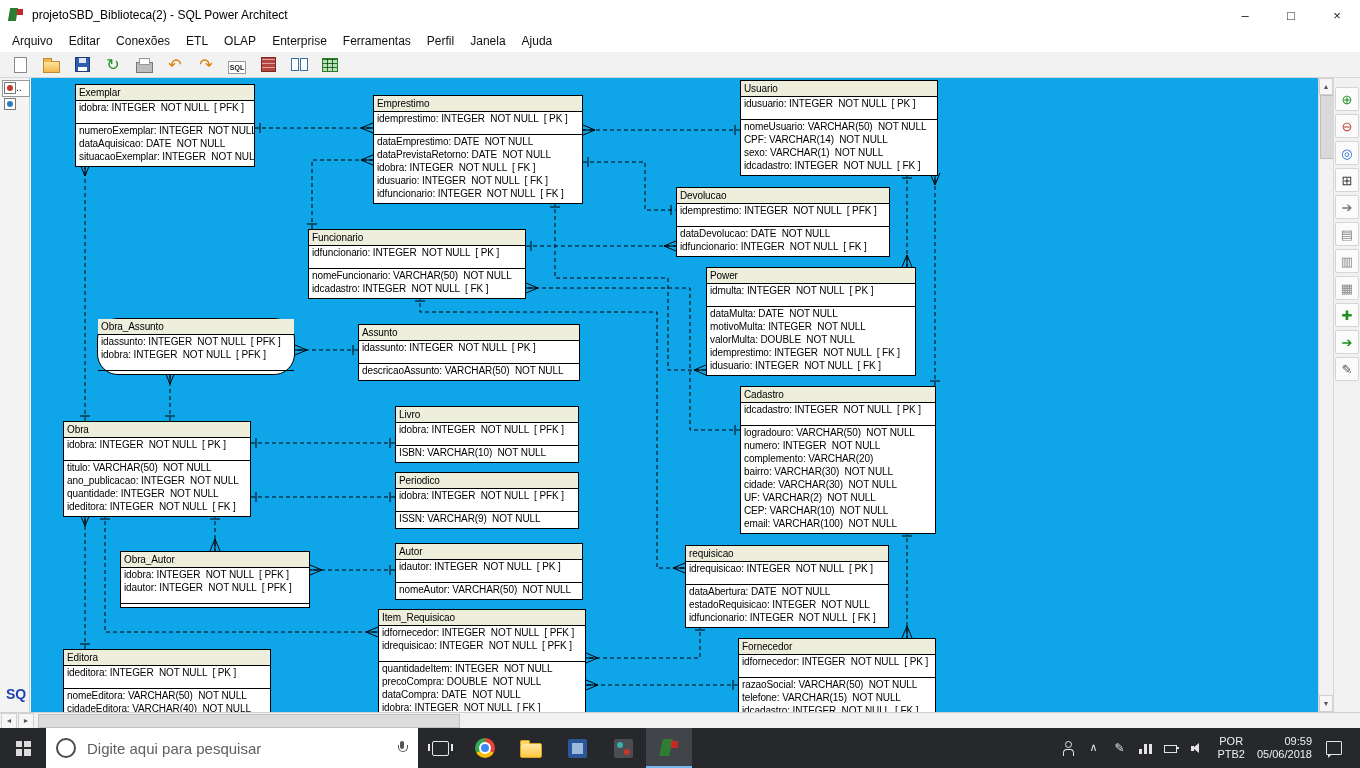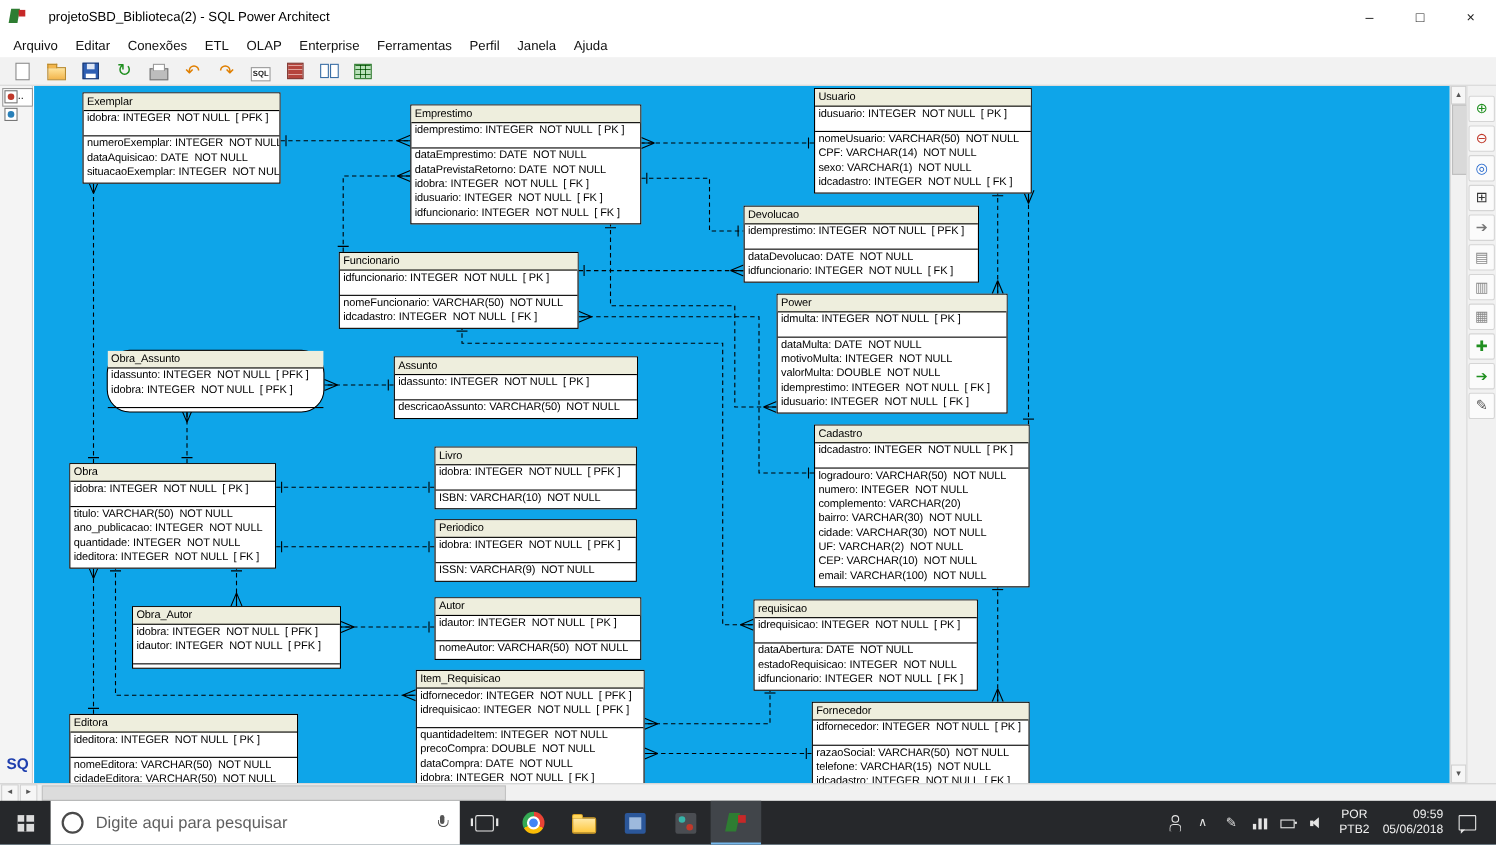--- a/index.html
+++ b/index.html
@@ -6,21 +6,21 @@
   body{width:1360px;height:768px;position:relative;overflow:hidden;background:#fff;
        font-family:"Liberation Sans",sans-serif;}
 
   
   .titlebar{position:absolute;left:0;top:0;width:100%;height:30px;background:#fff;
             display:flex;align-items:center;z-index:30;}
   .pa16{width:16px;height:16px;margin-left:8px;position:relative;}
   .pa16::before{content:"";position:absolute;left:1px;top:1px;width:8px;height:13px;
                 background:#2e7d32;transform:skewX(-10deg);}
   .pa16::after{content:"";position:absolute;right:1px;top:2px;width:6px;height:6px;background:#c62828;}
-  .title-text{font-size:12px;color:#000;margin-left:20px;}
+  .title-text{font-size:12px;color:#000;margin-left:8px;}
   .win-btns{margin-left:auto;display:flex;height:100%;}
   .win-btn{width:46px;height:100%;display:flex;align-items:center;justify-content:center;
            font-size:13px;color:#222;}
 
   .menubar{position:absolute;left:0;top:30px;width:100%;height:22px;background:#fff;
            display:flex;align-items:center;padding-left:4px;z-index:30;font-size:12px;color:#111;}
   .menu-item{padding:3px 8px;}
 
   .toolbar{position:absolute;left:0;top:52px;width:100%;height:25px;background:#f2f2f2;
            border-bottom:1px solid #d6d6d6;display:flex;align-items:center;
@@ -430,21 +430,21 @@
           <div class="tbl-row">precoCompra: DOUBLE  NOT NULL</div>
           <div class="tbl-row">dataCompra: DATE  NOT NULL</div>
           <div class="tbl-row">idobra: INTEGER  NOT NULL  [ FK ]</div>
         </div>
         <div class="db-table" style="left: 63px; top: 649px; width: 208px;">
           <div class="tbl-hdr">Editora</div>
           <div class="pk-sec">
             <div class="tbl-row">ideditora: INTEGER  NOT NULL  [ PK ]</div>
           </div>
           <div class="tbl-row">nomeEditora: VARCHAR(50)  NOT NULL</div>
-          <div class="tbl-row">cidadeEditora: VARCHAR(50)  NOT NULL</div>
+          <div class="tbl-row">cidadeEditora: VARCHAR(40)  NOT NULL</div>
         </div>
         <div class="db-table" style="left: 738px; top: 638px; width: 198px;">
           <div class="tbl-hdr">Fornecedor</div>
           <div class="pk-sec">
             <div class="tbl-row">idfornecedor: INTEGER  NOT NULL  [ PK ]</div>
           </div>
           <div class="tbl-row">razaoSocial: VARCHAR(50)  NOT NULL</div>
           <div class="tbl-row">telefone: VARCHAR(15)  NOT NULL</div>
           <div class="tbl-row">idcadastro: INTEGER  NOT NULL  [ FK ]</div>
         </div>

